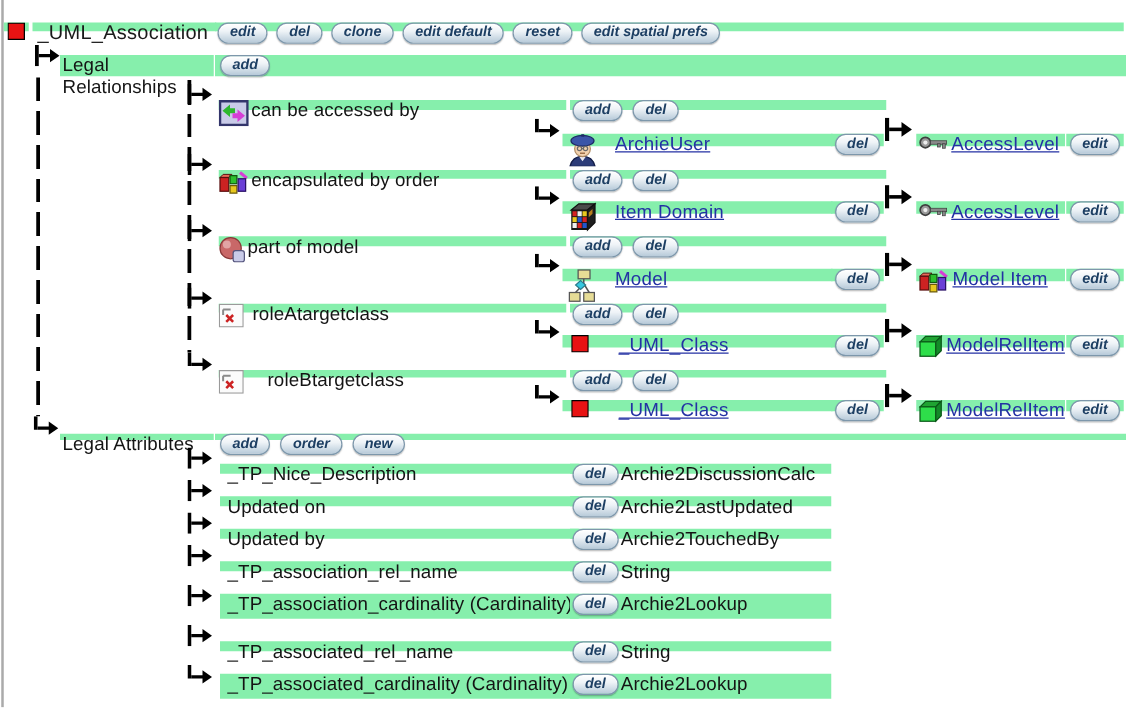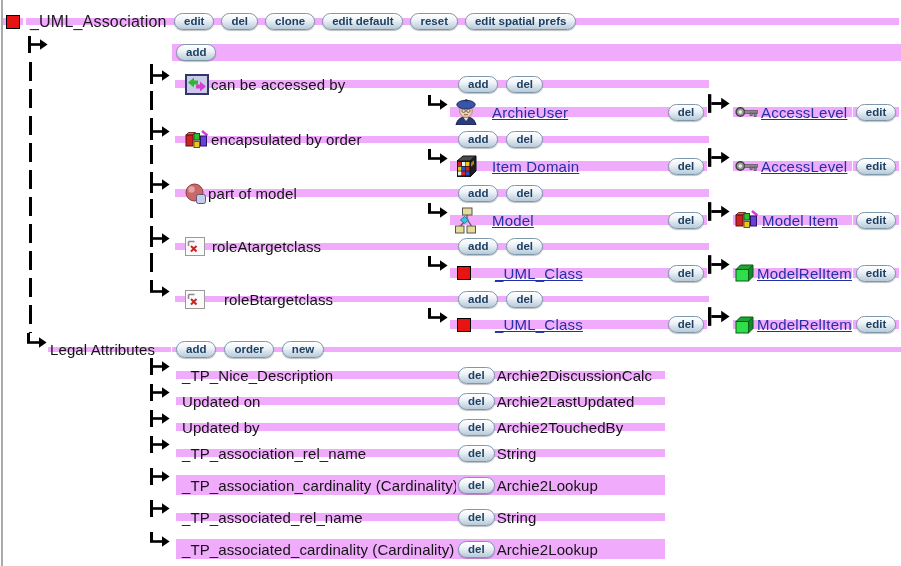--- a/index.html
+++ b/index.html
@@ -1,43 +1,43 @@
 <!DOCTYPE html>
 <html><head>
 <meta charset="utf-8">
 <style>
   html,body{margin:0;padding:0;background:#fff}
   .page{position:relative;width:901px;height:566px;background:#fff;overflow:hidden;
         font-family:"Liberation Sans",sans-serif;}
   .leftline{position:absolute;left:1px;top:0;width:2px;height:566px;background:#aaa}
   .row{position:absolute;left:0;right:0}
-  .c{position:absolute;top:16px;bottom:0;background:#f0abfc;display:flex;align-items:center}
+  .c{position:absolute;top:16px;bottom:0;background:#86efac;display:flex;align-items:flex-start}
   .vdash{position:absolute;width:3px;
          background:repeating-linear-gradient(to bottom,#000 0 19px,transparent 19px 27px)}
   .ar{position:absolute}
   .icon{flex:none}
   .iconbox{width:38px;display:inline-flex;align-items:center;flex:none}
   .title{font-size:16px;color:#1a1a1a;letter-spacing:.2px;white-space:nowrap}
   .lbl{font-size:15px;color:#141414;letter-spacing:.1px;line-height:17px}
   .typ{font-size:15px;color:#141414;letter-spacing:.1px;white-space:nowrap}
   .lnk{font-size:15px;color:#2431a4;text-decoration:underline;letter-spacing:.2px;
        cursor:pointer;white-space:nowrap}
   .pill{display:inline-flex;align-items:center;justify-content:center;flex:none;
         border:1px solid #7d97ab;border-radius:9px;
         background:linear-gradient(to bottom,#ffffff 0%,#eef3f7 40%,#b7cad9 100%);
-        color:#1d3f63;font-weight:bold;font-size:11.5px;
+        color:#1d3f63;font-style:italic;font-weight:bold;font-size:11.5px;
         font-family:"Liberation Sans",sans-serif;padding:1px 9px 2px;cursor:pointer;
         box-shadow:inset 0 1px 0 #fff,0 1px 1px rgba(0,0,0,.25);white-space:nowrap}
   
   .c-hd-icon{left:3px;width:20px;justify-content:center}
   .c-hd-title{left:26px;width:143px;padding-left:4px}
   .c-hd-btns{left:172px;width:725px;gap:7px;padding-left:2px}
   .c-sec-label{left:48px;width:121px;padding-left:2px}
   .c-sec-btns{left:172px;width:725px;gap:8px;padding-left:4px}
-  .c-rel-label{left:175px;width:278px;padding-left:10px;gap:2px}
+  .c-rel-label{left:175px;width:278px;padding-left:0;gap:2px}
   .c-rel-btns{left:456px;width:251px;gap:8px;padding-left:2px}
   .c-sub-link{left:450px;width:212px;padding-left:4px}
   .c-sub-del{left:665px;width:42px;justify-content:center}
   .c-tgt{left:733px;width:117px;padding-left:2px;gap:3px}
   .c-tgt-edit{left:853px;width:46px;justify-content:center}
   .c-attr-name{left:176px;width:277px;padding-left:6px;padding-right:4px}
   .c-attr-type{left:456px;width:207px;padding-left:2px;gap:2px}
 </style>
 </head>
 <body>
@@ -150,20 +150,23 @@
       <button class="pill">edit default</button>
       <button class="pill">reset</button>
       <button class="pill">edit spatial prefs</button>
     </div>
   </div>
 
   <svg class="ar" style="left:28px;top:36px" width="20" height="17">
       <use href="#sym-abr"></use>
     </svg>
   <div class="row" style="top:28px;height:33px">
+    <div class="c c-sec-label">
+      <span class="lbl">Legal Relationships</span>
+    </div>
     <div class="c c-sec-btns">
       <button class="pill">add</button>
     </div>
   </div>
 
   <svg class="ar" style="left:150px;top:67px" width="20" height="17">
       <use href="#sym-abr"></use>
     </svg>
   <div class="row" style="top:64px;height:24px">
     <div class="c c-rel-label">

